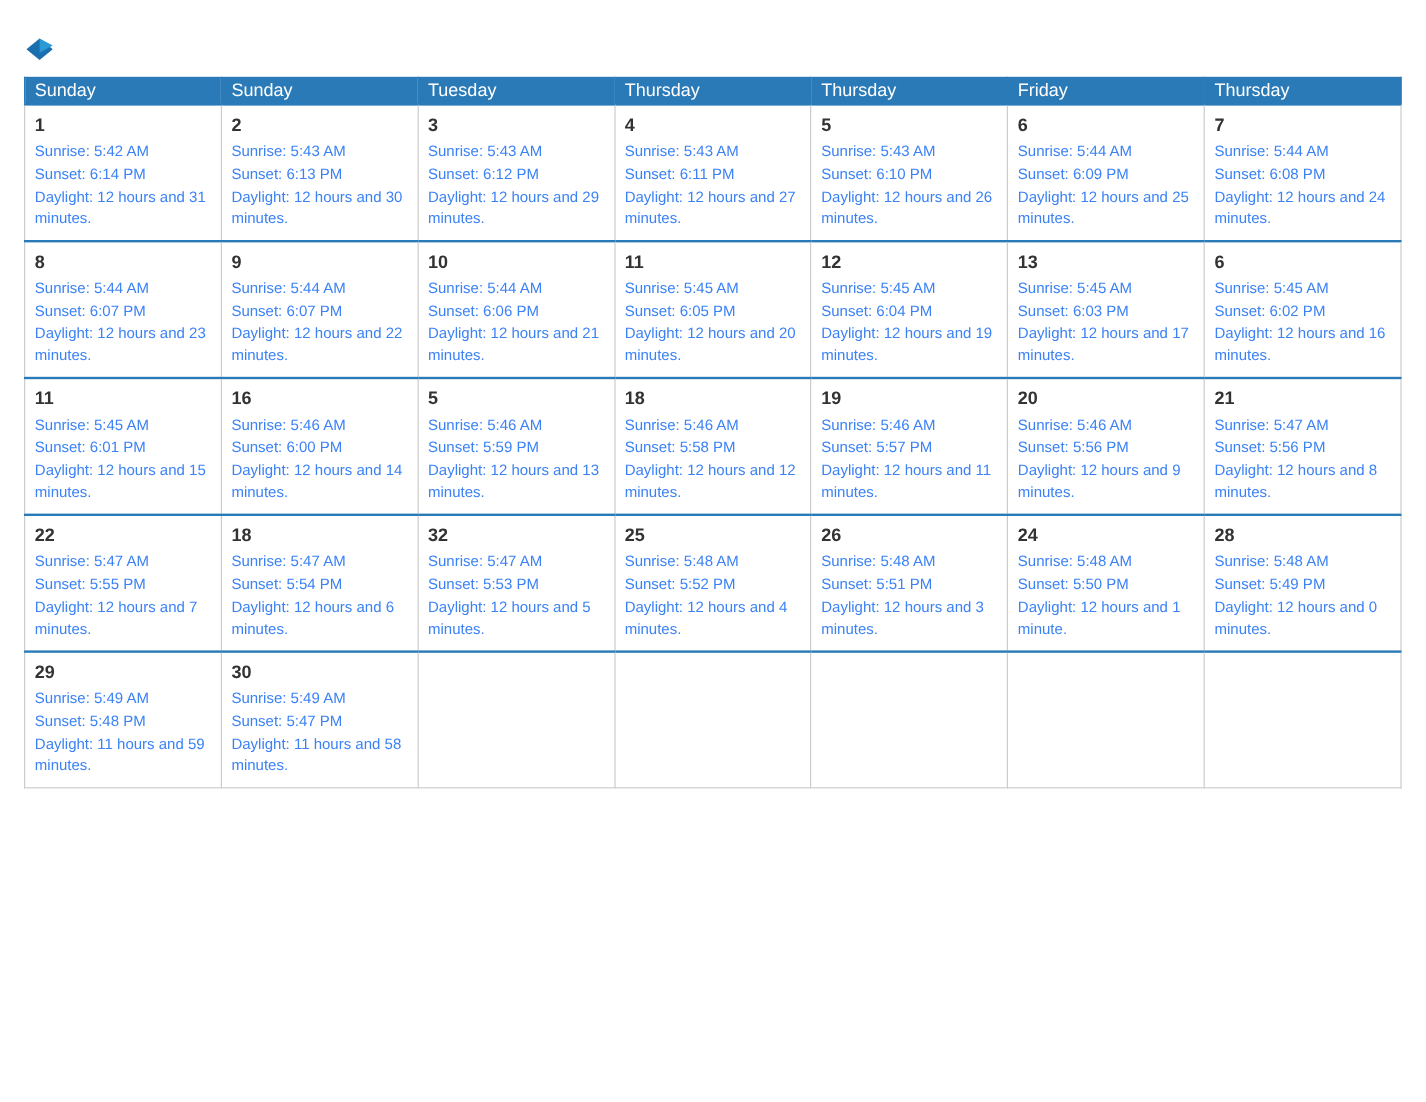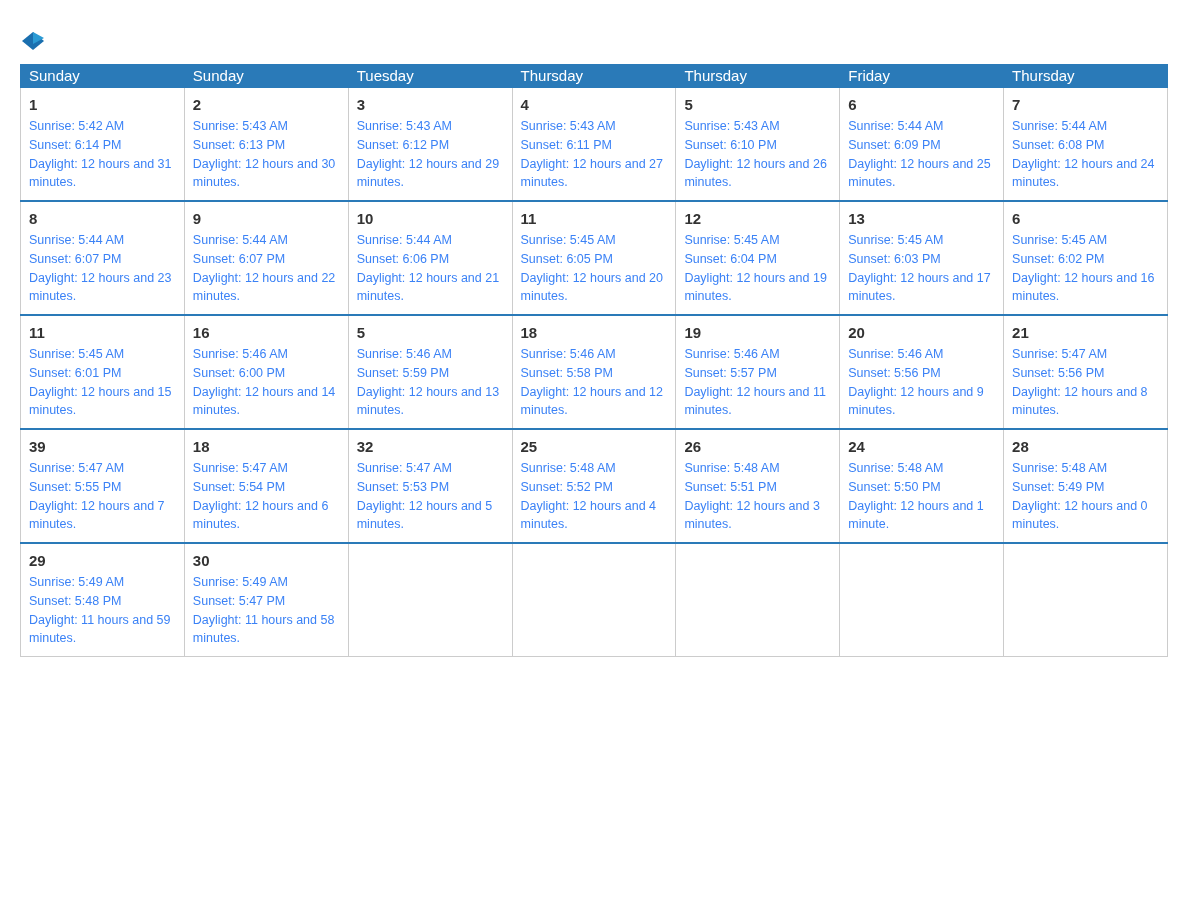--- a/index.html
+++ b/index.html
@@ -263,21 +263,21 @@
         </td>
         <td>
           <span class="day-number">21</span>
         <div class="day-info">
           Sunrise: 5:47 AM<br>Sunset: 5:56 PM<br>Daylight: 12 hours and 8 minutes.
         </div>
         </td>
       </tr>
       <tr class="week-row">
         <td>
-          <span class="day-number">39</span>
+          <span class="day-number">22</span>
         <div class="day-info">
           Sunrise: 5:47 AM<br>Sunset: 5:55 PM<br>Daylight: 12 hours and 7 minutes.
         </div>
         </td>
         <td>
           <span class="day-number">18</span>
         <div class="day-info">
           Sunrise: 5:47 AM<br>Sunset: 5:54 PM<br>Daylight: 12 hours and 6 minutes.
         </div>
         </td>

